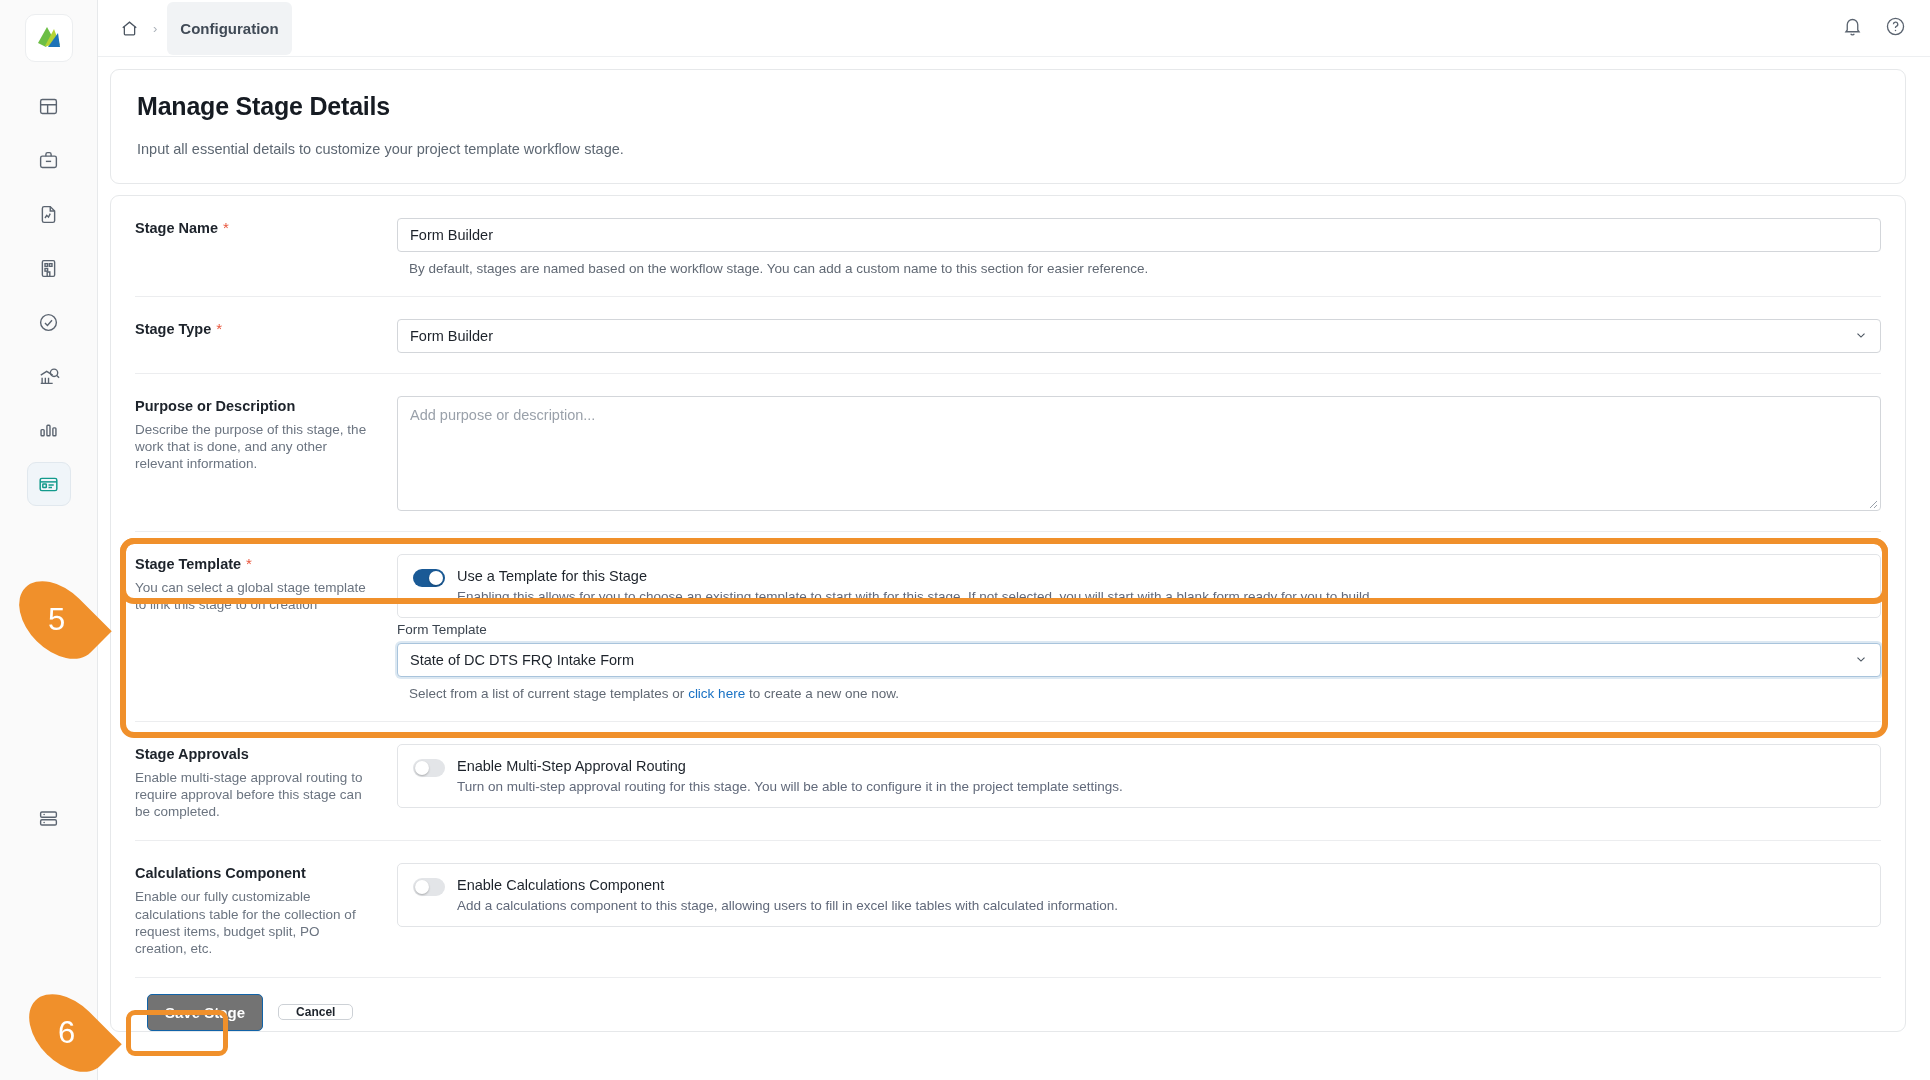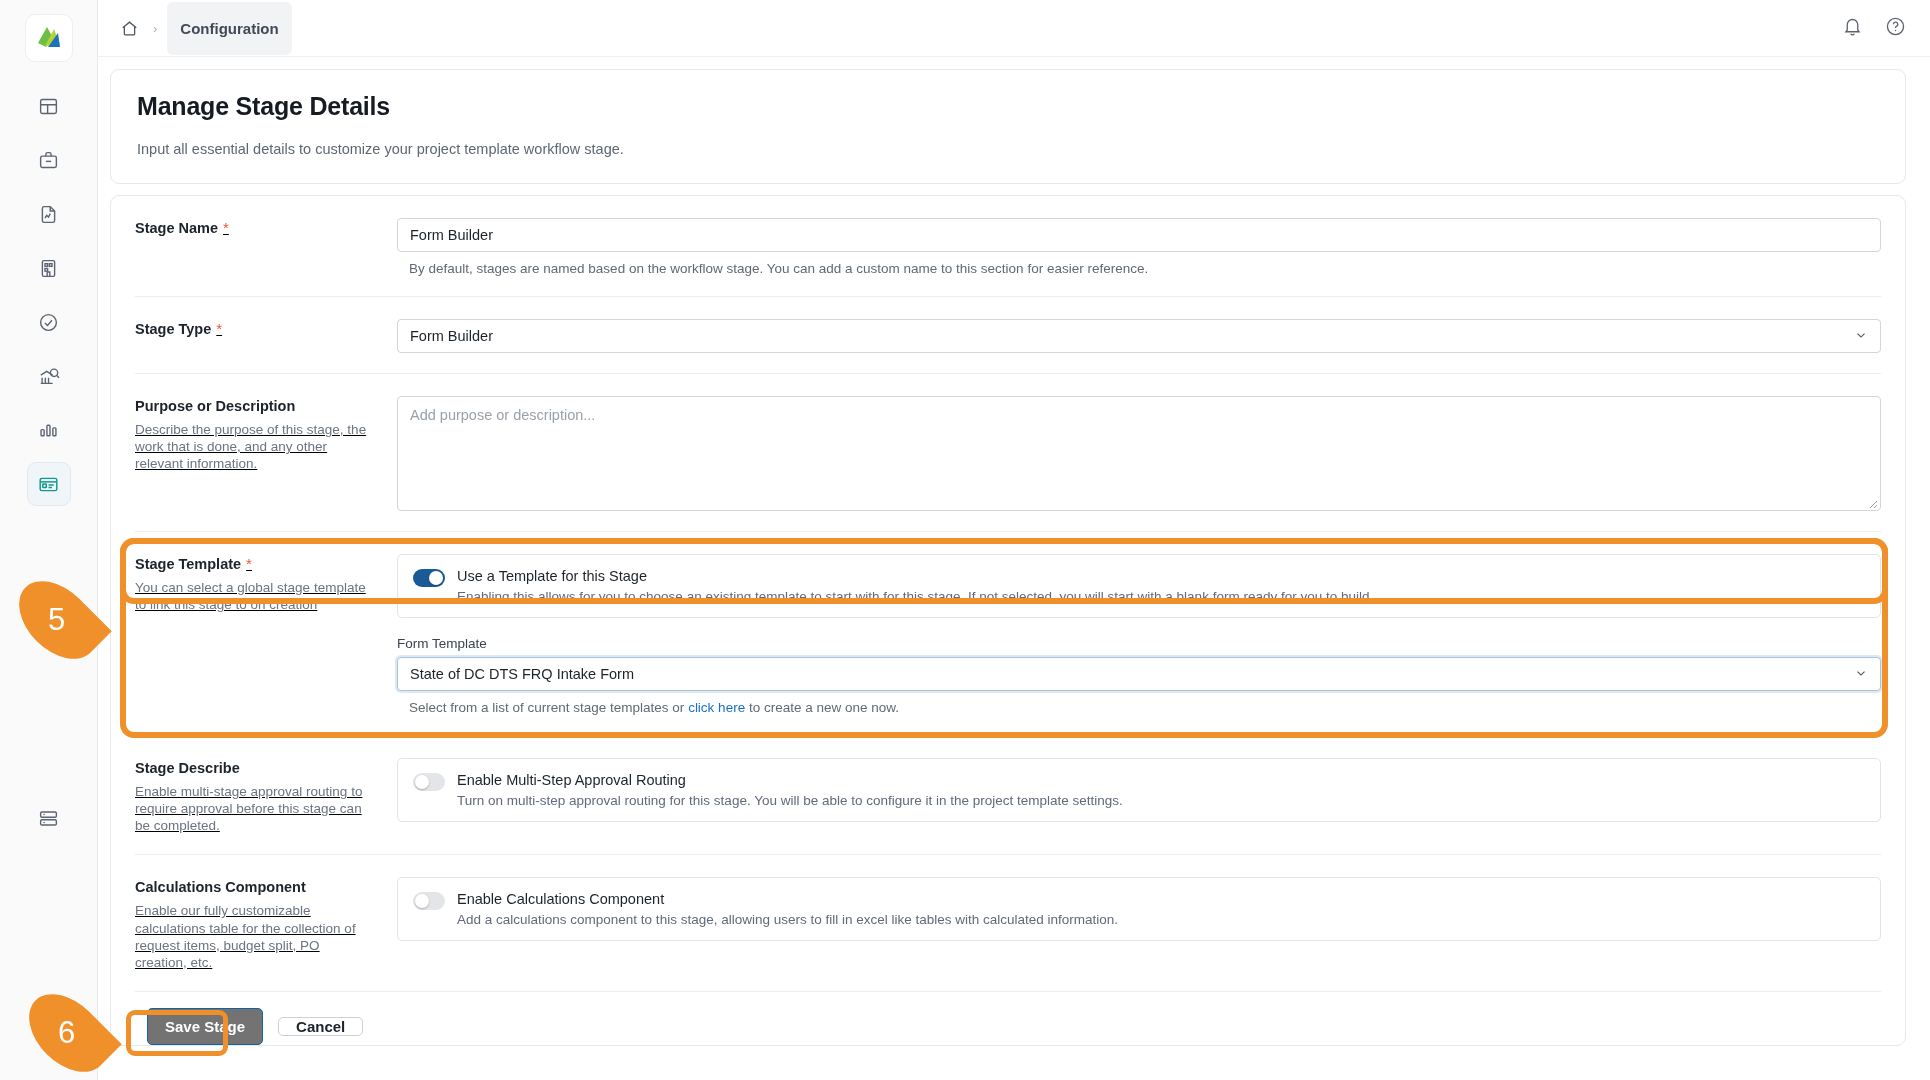--- a/index.html
+++ b/index.html
@@ -73,21 +73,21 @@
   .page-sub { font-size: 14.5px; color: #5d6772; }
 
   .card.form-card { padding: 0 24px; }
 
   .row {
     display: flex; align-items: flex-start;
     padding: 22px 0 20px 0;
     border-bottom: 1px solid #ecedef;
   }
   .row:last-child { border-bottom: none; }
-  .row-label { width: 262px; flex: 0 0 262px; padding-top: 1px; text-decoration: underline; }
+  .row-label { width: 262px; flex: 0 0 262px; padding-top: 1px; }
   .lbl {
     font-size: 14.5px; font-weight: 700; color: #1d232b; display: inline-block;
   }
   .req { color: #e8553c; font-size: 15px; margin-left: 5px; }
   .lbl-help { font-size: 13.5px; color: #6b7480; line-height: 1.27; margin-top: 6px; max-width: 238px; }
 
   .row-field { flex: 1 1 auto; padding-left: 0; }
 
   .input {
     width: 100%; height: 34px;
@@ -129,36 +129,36 @@
   .switch.off { background: #e3e5e8; }
   .switch .knob {
     position: absolute; top: 2px; width: 14px; height: 14px; border-radius: 50%;
     background: #fff; box-shadow: 0 1px 2px rgba(0,0,0,.25);
   }
   .switch.on .knob { left: 16px; }
   .switch.off .knob { left: 2px; }
   .tg-title { font-size: 14.5px; font-weight: 400; color: #1d232b; }
   .tg-desc { font-size: 13.5px; color: #61697a; margin-top: 5px; }
 
-  .sub-label { font-size: 13.5px; color: #3a434e; margin: 18px 0 6px 0; }
+  .sub-label { font-size: 13.5px; color: #3a434e; margin: 4px 0 6px 0; }
   .select.focused { border: 1px solid #a9c4dc; box-shadow: 0 0 0 2px #dce8f2; }
   .link { color: #1871c4; text-decoration: none; }
 
   
   .footer {
     display: flex; align-items: center; gap: 15px;
     padding: 16px 0 0 12px;
   }
   .btn-primary {
     background: #737373; color: #fff; font-size: 15px; font-weight: 700;
     border: 1px solid #1163a8; border-radius: 5px;
     padding: 10px 17px; line-height: 1;
   }
   .btn-secondary {
-    background: #fff; color: #1d232b; font-size: 15px; font-weight: 700;
+    background: #fff; color: #1d232b; font-size: 12px; font-weight: 700;
     border: 1px solid #cdd1d6; border-radius: 5px;
     padding: 1px 17px; line-height: 1;
   }
 
   
   .hl-box {
     position: absolute;
     border: 6px solid #f0902b; border-radius: 14px;
     pointer-events: none;
   }
@@ -366,21 +366,21 @@
                     <path d="M6 9.5l6 6 6-6"></path>
                   </svg>
               </span>
             </div>
             <div class="field-help"><span>Select from a list of current stage templates or </span><a class="link" href="#">click here</a><span> to create a new one now.</span></div>
           </div>
         </div>
 
         <div class="row">
           <div class="row-label">
-            <span class="lbl">Stage Describe</span>
+            <span class="lbl">Stage Approvals</span>
             <div class="lbl-help">Enable multi-stage approval routing to require approval before this stage can be completed.</div>
           </div>
           <div class="row-field">
             <div class="toggle-box">
               <div class="switch off">
                   <div class="knob"></div>
                 </div>
               <div>
                 <div class="tg-title">Enable Multi-Step Approval Routing</div>
                 <div class="tg-desc">Turn on multi-step approval routing for this stage. You will be able to configure it in the project template settings.</div>

